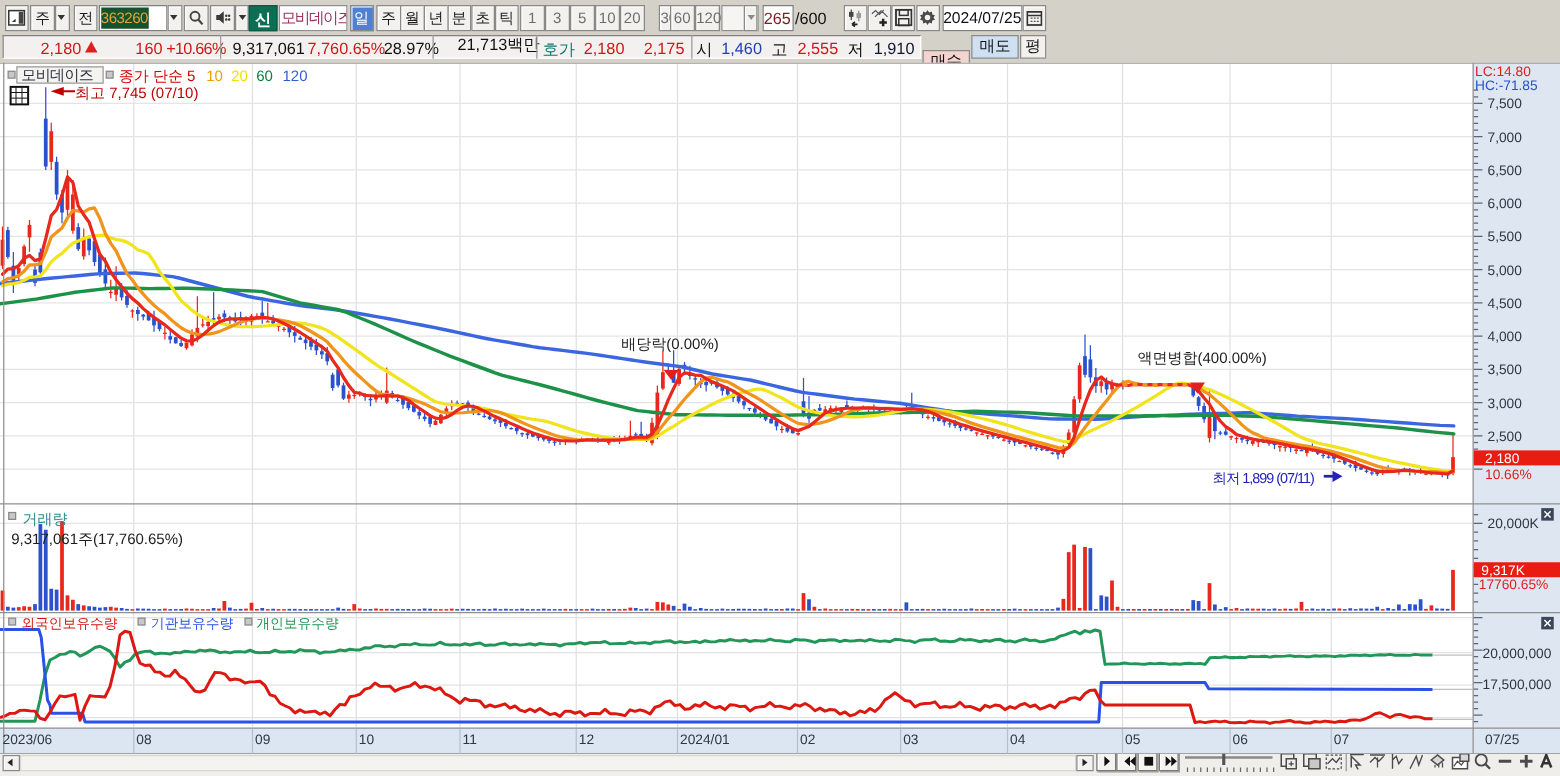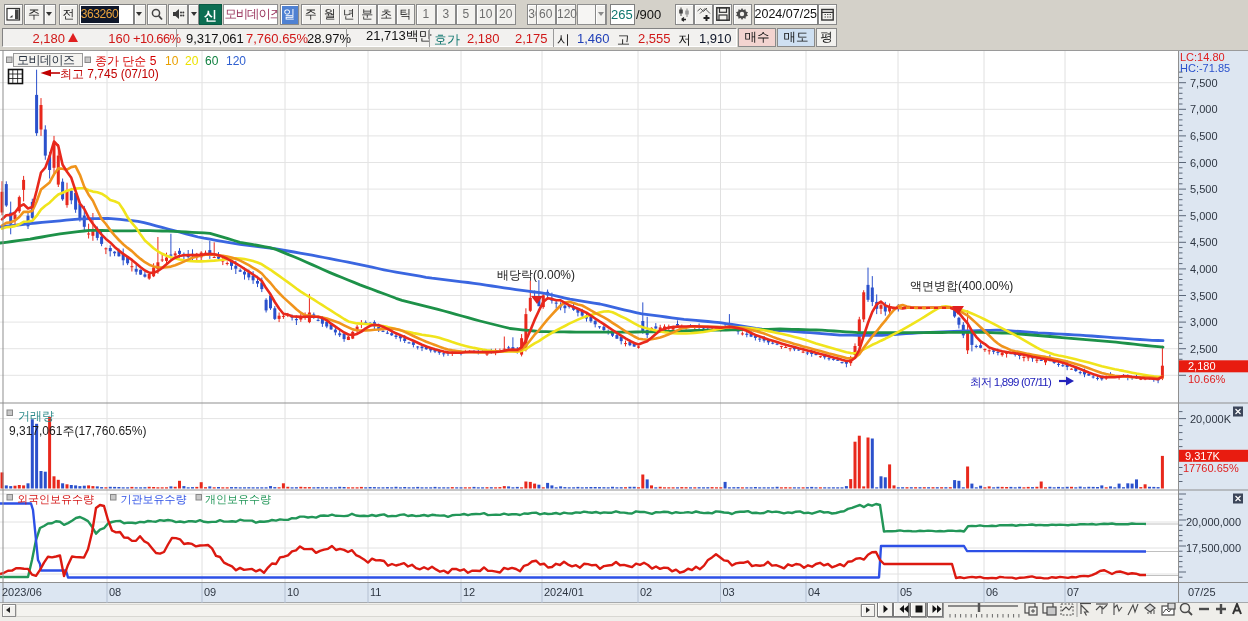--- a/index.html
+++ b/index.html
@@ -12,21 +12,21 @@
     <svg style="position:absolute;left:6px;top:7px" width="15" height="15" viewBox="0 0 15 15">
       <rect x="1" y="1.5" width="12.5" height="11.5" fill="#ffffff" stroke="#333" stroke-width="1.2"></rect>
       <rect x="9" y="2.5" width="3.6" height="9.5" fill="#444"></rect>
       <path d="M3.5 10.5 L6.5 8 L6.5 10.5 Z" fill="#333"></path>
     </svg>
     <div style="position:absolute;box-sizing:border-box;border:1px solid #898989;background:#f2f1ee;box-shadow:inset 1px 1px 0 #ffffff;font:12px 'Liberation Sans',sans-serif;color:#1c1c1c;text-align:center;left:24px;top:4px;width:20px;height:21px;line-height:19px;font-size:12px;color:#1c1c1c;background:#f2f1ee;">주</div>
     <div style="position:absolute;box-sizing:border-box;border:1px solid #898989;background:#f2f1ee;box-shadow:inset 1px 1px 0 #ffffff;font:12px 'Liberation Sans',sans-serif;color:#1c1c1c;text-align:center;left:43.5px;top:4px;width:12px;height:21px;line-height:19px;font-size:12px;color:#1c1c1c;background:#f2f1ee;"></div>
     <div style="position:absolute;left:46px;top:12px;width:0;height:0;border-left:3.5px solid transparent;border-right:3.5px solid transparent;border-top:4px solid #333"></div>
     <div style="position:absolute;box-sizing:border-box;border:1px solid #898989;background:#f2f1ee;box-shadow:inset 1px 1px 0 #ffffff;font:12px 'Liberation Sans',sans-serif;color:#1c1c1c;text-align:center;left:59px;top:4px;width:19px;height:21px;line-height:19px;font-size:12px;color:#1c1c1c;background:#f2f1ee;">전</div>
     <div style="position:absolute;left:78.5px;top:4px;width:55px;height:21px;box-sizing:border-box;border:1px solid #7f7f7f;background:#ffffff;"></div>
-    <div style="position:absolute;left:80.5px;top:6px;width:38px;height:17px;background:#0f172a;color:#e8a23c;font:12px 'Liberation Sans',sans-serif;line-height:17px;text-align:center;letter-spacing:-0.4px;">363260</div>
+    <div style="position:absolute;left:80.5px;top:6px;width:38px;height:17px;background:#14532d;color:#e8a23c;font:12px 'Liberation Sans',sans-serif;line-height:17px;text-align:center;letter-spacing:-0.4px;">363260</div>
     <div style="position:absolute;box-sizing:border-box;border:1px solid #898989;background:#f2f1ee;box-shadow:inset 1px 1px 0 #ffffff;font:12px 'Liberation Sans',sans-serif;color:#1c1c1c;text-align:center;left:133.5px;top:4px;width:12px;height:21px;line-height:19px;font-size:12px;color:#1c1c1c;background:#f2f1ee;"></div>
     <div style="position:absolute;left:136px;top:12px;width:0;height:0;border-left:3.5px solid transparent;border-right:3.5px solid transparent;border-top:4px solid #333"></div>
     <div style="position:absolute;box-sizing:border-box;border:1px solid #898989;background:#f2f1ee;box-shadow:inset 1px 1px 0 #ffffff;font:12px 'Liberation Sans',sans-serif;color:#1c1c1c;text-align:center;left:146.5px;top:4px;width:20px;height:21px;line-height:19px;font-size:12px;color:#1c1c1c;background:#f2f1ee;"></div>
     <svg style="position:absolute;left:151px;top:8px" width="12" height="13" viewBox="0 0 12 13">
       <circle cx="5" cy="5" r="3.6" fill="none" stroke="#444" stroke-width="1.5"></circle>
       <line x1="7.8" y1="7.8" x2="11" y2="11.5" stroke="#444" stroke-width="1.8"></line>
     </svg>
     <div style="position:absolute;box-sizing:border-box;border:1px solid #898989;background:#f2f1ee;box-shadow:inset 1px 1px 0 #ffffff;font:12px 'Liberation Sans',sans-serif;color:#1c1c1c;text-align:center;left:168px;top:4px;width:20px;height:21px;line-height:19px;font-size:12px;color:#1c1c1c;background:#f2f1ee;"></div>
     <svg style="position:absolute;left:172px;top:8px" width="13" height="12" viewBox="0 0 13 12">
       <path d="M1 4 H3.5 L7 1 V11 L3.5 8 H1 Z" fill="#3a3a3a"></path>
@@ -50,22 +50,22 @@
     <div style="position:absolute;box-sizing:border-box;border:1px solid #898989;background:#f2f1ee;box-shadow:inset 1px 1px 0 #ffffff;font:12px 'Liberation Sans',sans-serif;color:#1c1c1c;text-align:center;left:436px;top:4px;width:19.5px;height:21px;line-height:19px;font-size:12px;color:#6e6e6e;background:#f2f1ee;">3</div>
     <div style="position:absolute;box-sizing:border-box;border:1px solid #898989;background:#f2f1ee;box-shadow:inset 1px 1px 0 #ffffff;font:12px 'Liberation Sans',sans-serif;color:#1c1c1c;text-align:center;left:456px;top:4px;width:19.5px;height:21px;line-height:19px;font-size:12px;color:#6e6e6e;background:#f2f1ee;">5</div>
     <div style="position:absolute;box-sizing:border-box;border:1px solid #898989;background:#f2f1ee;box-shadow:inset 1px 1px 0 #ffffff;font:12px 'Liberation Sans',sans-serif;color:#1c1c1c;text-align:center;left:476px;top:4px;width:19.5px;height:21px;line-height:19px;font-size:12px;color:#6e6e6e;background:#f2f1ee;">10</div>
     <div style="position:absolute;box-sizing:border-box;border:1px solid #898989;background:#f2f1ee;box-shadow:inset 1px 1px 0 #ffffff;font:12px 'Liberation Sans',sans-serif;color:#1c1c1c;text-align:center;left:496px;top:4px;width:19.5px;height:21px;line-height:19px;font-size:12px;color:#6e6e6e;background:#f2f1ee;">20</div>
     <div style="position:absolute;box-sizing:border-box;border:1px solid #898989;background:#f2f1ee;box-shadow:inset 1px 1px 0 #ffffff;font:12px 'Liberation Sans',sans-serif;color:#1c1c1c;text-align:center;left:527px;top:4px;width:16px;height:21px;line-height:19px;font-size:12px;color:#6e6e6e;background:#f2f1ee;">30</div>
     <div style="position:absolute;box-sizing:border-box;border:1px solid #898989;background:#f2f1ee;box-shadow:inset 1px 1px 0 #ffffff;font:12px 'Liberation Sans',sans-serif;color:#1c1c1c;text-align:center;left:536px;top:4px;width:19.5px;height:21px;line-height:19px;font-size:12px;color:#6e6e6e;background:#f2f1ee;">60</div>
     <div style="position:absolute;box-sizing:border-box;border:1px solid #898989;background:#f2f1ee;box-shadow:inset 1px 1px 0 #ffffff;font:12px 'Liberation Sans',sans-serif;color:#1c1c1c;text-align:center;left:556px;top:4px;width:19.5px;height:21px;line-height:19px;font-size:12px;color:#6e6e6e;background:#f2f1ee;">120</div>
     <div style="position:absolute;left:577px;top:4px;width:30px;height:21px;box-sizing:border-box;border:1px solid #8f8f8f;background:#f6f5f3;"></div>
     <div style="position:absolute;box-sizing:border-box;border:1px solid #898989;background:#f2f1ee;box-shadow:inset 1px 1px 0 #ffffff;font:12px 'Liberation Sans',sans-serif;color:#1c1c1c;text-align:center;left:595px;top:4px;width:11px;height:21px;line-height:19px;font-size:12px;color:#1c1c1c;background:#f2f1ee;"></div>
     <div style="position:absolute;left:597.5px;top:12px;width:0;height:0;border-left:3.5px solid transparent;border-right:3.5px solid transparent;border-top:4px solid #8a8a8a"></div>
-    <div style="position:absolute;left:610px;top:4px;width:25px;height:21px;box-sizing:border-box;border:1px solid #7f7f7f;background:#ffffff;color:#0f766e;font:13px 'Liberation Sans',sans-serif;line-height:19px;text-align:right;padding-right:2px;">265</div>
-    <div style="position:absolute;left:636px;top:4px;width:26px;height:21px;color:#111;font:13px 'Liberation Sans',sans-serif;line-height:21px;">/900</div>
+    <div style="position:absolute;left:610px;top:4px;width:25px;height:21px;box-sizing:border-box;border:1px solid #7f7f7f;background:#ffffff;color:#7f1d1d;font:13px 'Liberation Sans',sans-serif;line-height:19px;text-align:right;padding-right:2px;">265</div>
+    <div style="position:absolute;left:636px;top:4px;width:26px;height:21px;color:#111;font:13px 'Liberation Sans',sans-serif;line-height:21px;">/600</div>
     <div style="position:absolute;box-sizing:border-box;border:1px solid #898989;background:#f2f1ee;box-shadow:inset 1px 1px 0 #ffffff;font:12px 'Liberation Sans',sans-serif;color:#1c1c1c;text-align:center;left:675px;top:4px;width:19px;height:21px;line-height:19px;font-size:12px;color:#1c1c1c;background:#f2f1ee;"></div>
     <div style="position:absolute;box-sizing:border-box;border:1px solid #898989;background:#f2f1ee;box-shadow:inset 1px 1px 0 #ffffff;font:12px 'Liberation Sans',sans-serif;color:#1c1c1c;text-align:center;left:694.3px;top:4px;width:19px;height:21px;line-height:19px;font-size:12px;color:#1c1c1c;background:#f2f1ee;"></div>
     <div style="position:absolute;box-sizing:border-box;border:1px solid #898989;background:#f2f1ee;box-shadow:inset 1px 1px 0 #ffffff;font:12px 'Liberation Sans',sans-serif;color:#1c1c1c;text-align:center;left:713.4px;top:4px;width:19px;height:21px;line-height:19px;font-size:12px;color:#1c1c1c;background:#f2f1ee;"></div>
     <div style="position:absolute;box-sizing:border-box;border:1px solid #898989;background:#f2f1ee;box-shadow:inset 1px 1px 0 #ffffff;font:12px 'Liberation Sans',sans-serif;color:#1c1c1c;text-align:center;left:732.5px;top:4px;width:19px;height:21px;line-height:19px;font-size:12px;color:#1c1c1c;background:#f2f1ee;"></div>
     <svg style="position:absolute;left:678px;top:7px" width="14" height="15" viewBox="0 0 14 15">
       <line x1="3" y1="0.5" x2="3" y2="9" stroke="#444" stroke-width="1"></line>
       <rect x="1.2" y="2.5" width="3.6" height="4" fill="#444"></rect>
       <line x1="9" y1="1.5" x2="9" y2="10" stroke="#888" stroke-width="1"></line>
       <rect x="7.2" y="3.5" width="3.6" height="4" fill="#999"></rect>
       <path d="M8 12.5 L3.5 12.5 M3.5 12.5 L6 10.5 M3.5 12.5 L6 14.2" stroke="#222" stroke-width="1.3" fill="none"></path>
@@ -106,21 +106,21 @@
     <div style="font:13px 'Liberation Sans',sans-serif;position:absolute;top:30.5px;white-space:nowrap;left:434px;color:#0f766e">호가</div>
     <div style="font:13px 'Liberation Sans',sans-serif;position:absolute;top:30.5px;white-space:nowrap;left:467px;color:#d01818">2,180</div>
     <div style="font:13px 'Liberation Sans',sans-serif;position:absolute;top:30.5px;white-space:nowrap;left:515px;color:#d01818">2,175</div>
     <div style="position:absolute;left:553px;top:28px;width:1px;height:19px;background:#9a9a9a"></div>
     <div style="font:13px 'Liberation Sans',sans-serif;position:absolute;top:30.5px;white-space:nowrap;left:557px;color:#111111">시</div>
     <div style="font:13px 'Liberation Sans',sans-serif;position:absolute;top:30.5px;white-space:nowrap;left:577px;color:#2140b8">1,460</div>
     <div style="font:13px 'Liberation Sans',sans-serif;position:absolute;top:30.5px;white-space:nowrap;left:617px;color:#111111">고</div>
     <div style="font:13px 'Liberation Sans',sans-serif;position:absolute;top:30.5px;white-space:nowrap;left:638px;color:#d01818">2,555</div>
     <div style="font:13px 'Liberation Sans',sans-serif;position:absolute;top:30.5px;white-space:nowrap;left:678px;color:#111111">저</div>
     <div style="font:13px 'Liberation Sans',sans-serif;position:absolute;top:30.5px;white-space:nowrap;left:699px;color:#0f172a">1,910</div>
-    <div style="position:absolute;left:738px;top:28px;width:38px;height:19px;box-sizing:border-box;border:1px solid #8a8a8a;background:#f3d4d0;font:12.5px 'Liberation Sans',sans-serif;color:#111;text-align:center;line-height:17px;">매수</div>
+    <div style="position:absolute;left:738px;top:40px;width:38px;height:19px;box-sizing:border-box;border:1px solid #8a8a8a;background:#f3d4d0;font:12.5px 'Liberation Sans',sans-serif;color:#111;text-align:center;line-height:17px;">매수</div>
     <div style="position:absolute;left:777px;top:28px;width:38px;height:19px;box-sizing:border-box;border:1px solid #8a8a8a;background:#cfe0f2;font:12.5px 'Liberation Sans',sans-serif;color:#111;text-align:center;line-height:17px;">매도</div>
     <div style="position:absolute;left:816px;top:28px;width:21px;height:19px;box-sizing:border-box;border:1px solid #8a8a8a;background:#f2f1ee;font:12.5px 'Liberation Sans',sans-serif;color:#111;text-align:center;line-height:17px;">평</div>
     <div style="position:absolute;left:0;top:603px;width:1248px;height:18px;background:#efeeea;border-bottom:3px solid #d4d1c9;box-sizing:content-box;"></div>
     <div style="position:absolute;left:2px;top:604px;width:14px;height:13px;box-sizing:border-box;border:1px solid #8a8a8a;background:#f2f1ee;box-shadow:inset 1px 1px 0 #fff;"></div>
     <div style="position:absolute;left:6px;top:607px;width:0;height:0;border-top:3.5px solid transparent;border-bottom:3.5px solid transparent;border-right:4.5px solid #222"></div>
     <div style="position:absolute;left:16px;top:604px;width:845px;height:13px;background:#f4f3ef;border:1px solid #d8d7d2;box-sizing:border-box;"></div>
     <div style="position:absolute;left:861px;top:604px;width:14px;height:13px;box-sizing:border-box;border:1px solid #8a8a8a;background:#f2f1ee;box-shadow:inset 1px 1px 0 #fff;"></div>
     <div style="position:absolute;left:866px;top:607px;width:0;height:0;border-top:3.5px solid transparent;border-bottom:3.5px solid transparent;border-left:4.5px solid #222"></div>
     <div style="position:absolute;top:600.5px;width:16px;height:16px;box-sizing:border-box;border:1px solid #777;background:#f4f3f0;box-shadow:inset 1px 1px 0 #fff,1px 1px 0 #999;left:876.5px;"></div>
     <div style="position:absolute;top:600.5px;width:16px;height:16px;box-sizing:border-box;border:1px solid #777;background:#f4f3f0;box-shadow:inset 1px 1px 0 #fff,1px 1px 0 #999;left:893px;"></div>

